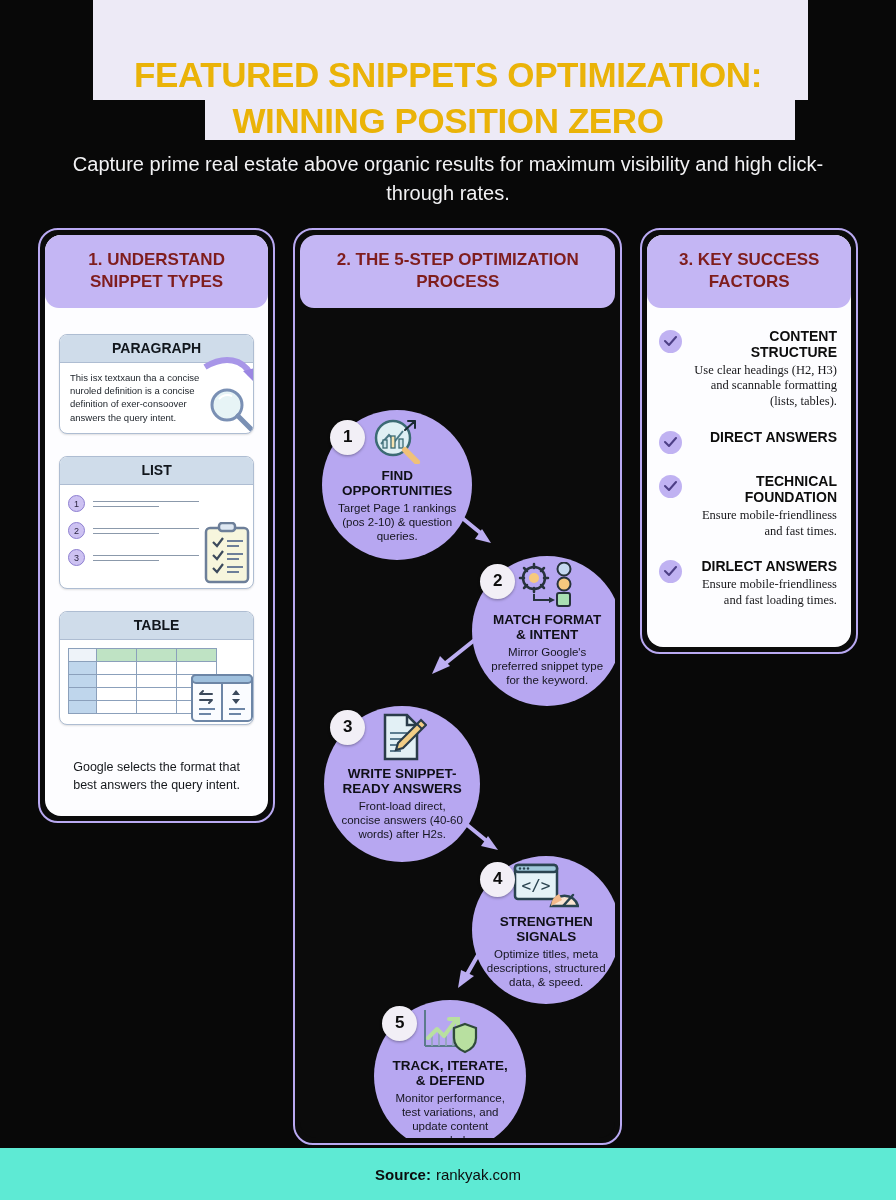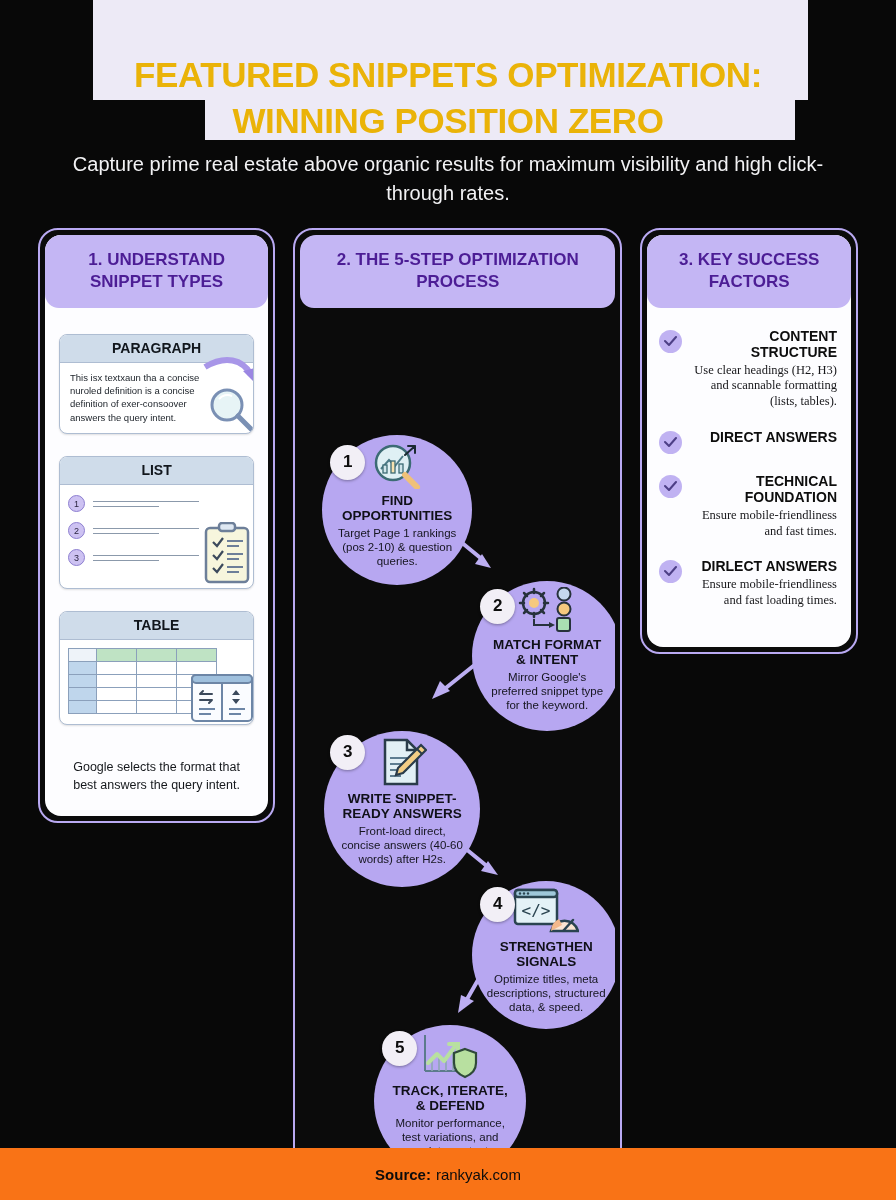--- a/index.html
+++ b/index.html
@@ -50,24 +50,24 @@
     background:#ffffff; border-radius:16px; overflow:hidden;
     height:100%; display:flex; flex-direction:column;
   }
   .col1 { width:242px; }
   .col2 { width:336px; }
   .col3 { width:222px; }
 
   .col-head {
     background:#c4b6f4; border-radius:14px;
     padding:14px 10px 15px; text-align:center;
-    font-weight:bold; font-size:17px; color:#4c1d95; line-height:1.28;
+    font-weight:bold; font-size:17px; color:#7f1d1d; line-height:1.28;
   }
   .col1 .col-inner, .col3 .col-inner { background:#fdfdff; }
-  .col2 .col-inner { background:#0b0b0b;gap:25px; }
+  .col2 .col-inner { background:#0b0b0b; }
   .col2 .col-head { margin:0; }
 
   
   .c1-body { padding:26px 14px 8px; }
   .type-card {
     border:1px solid #aebdd2; border-radius:8px; overflow:hidden;
     margin-bottom:22px; background:#ffffff; position:relative;
     box-shadow:0 1px 2px rgba(0,0,0,.12);
   }
   .type-card-head {
@@ -130,21 +130,21 @@
     flex:none; display:flex; align-items:center; justify-content:center;
     margin-top:2px;
   }
   .factor-txt { flex:1; }
   .factor-title { font-weight:bold; font-size:14px; color:#0d0d0d; line-height:1.18; }
   .factor-desc { font-size:12.5px; color:#17171a; line-height:1.26; margin-top:2px;font-family:Liberation Serif, serif; }
 
   
   .footer {
     position:absolute; left:0; bottom:0; width:896px; height:52px;
-    background:#f97316; display:flex; align-items:center; justify-content:center;
+    background:#5eead4; display:flex; align-items:center; justify-content:center;
     font-size:15px; color:#0c0c0c;
   }
   .footer b { margin-right:5px; }
 </style>
 </head>
 <body>
 
 <div class="header">
   <div class="title-block-a"></div>
   <div class="title-block-b"></div>

